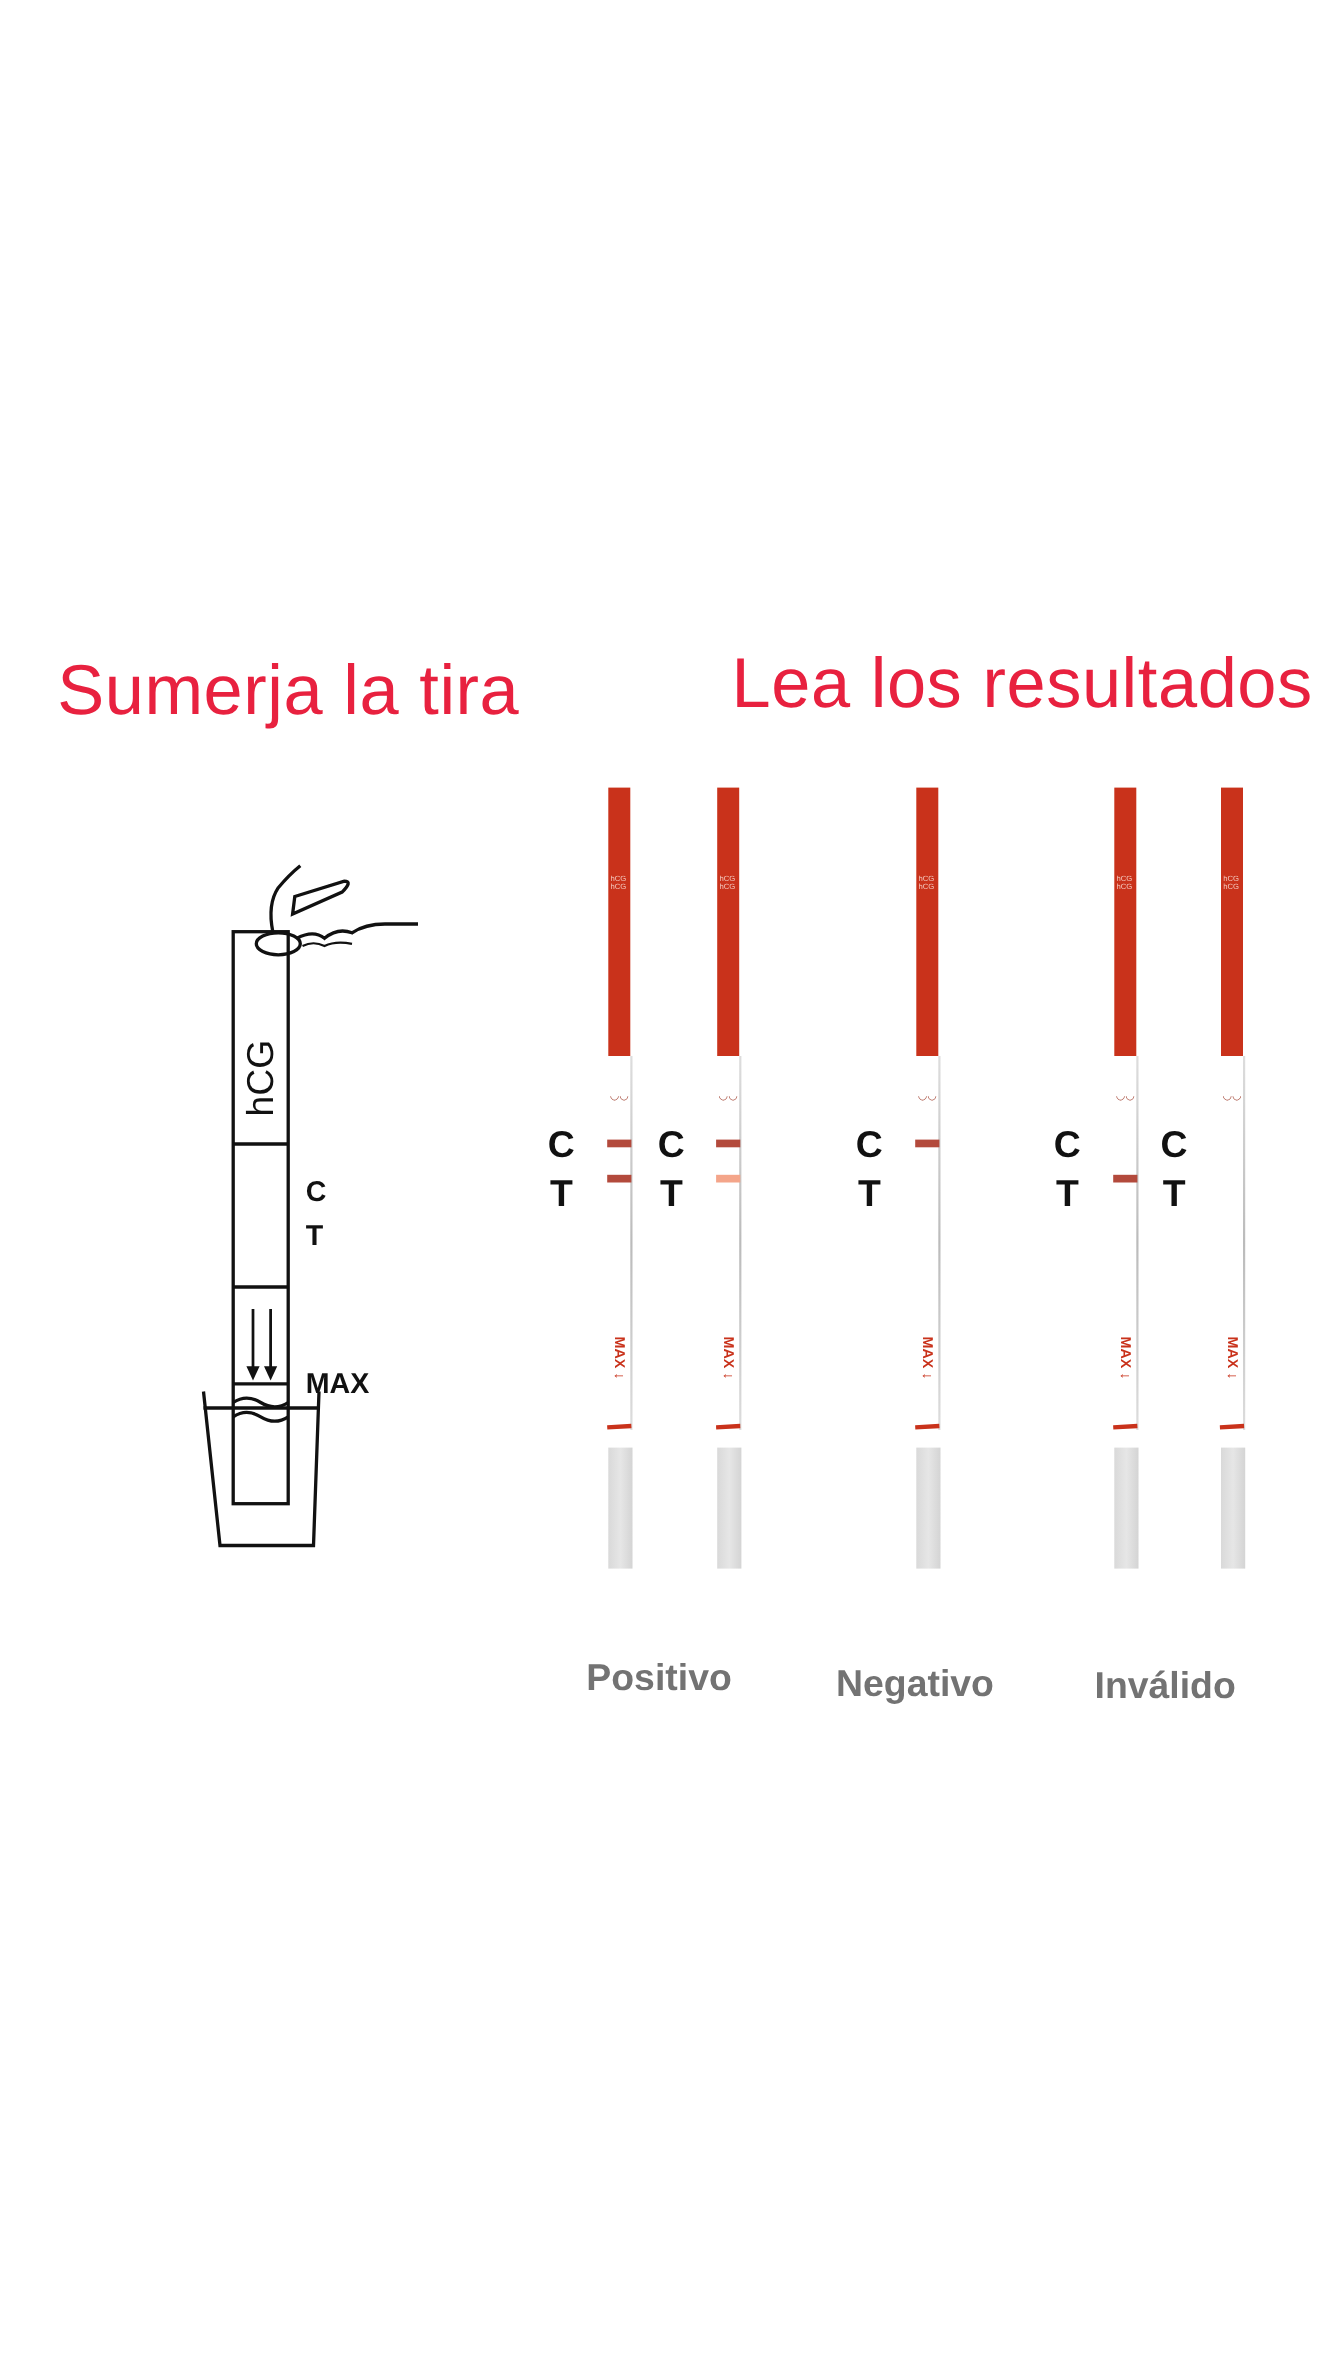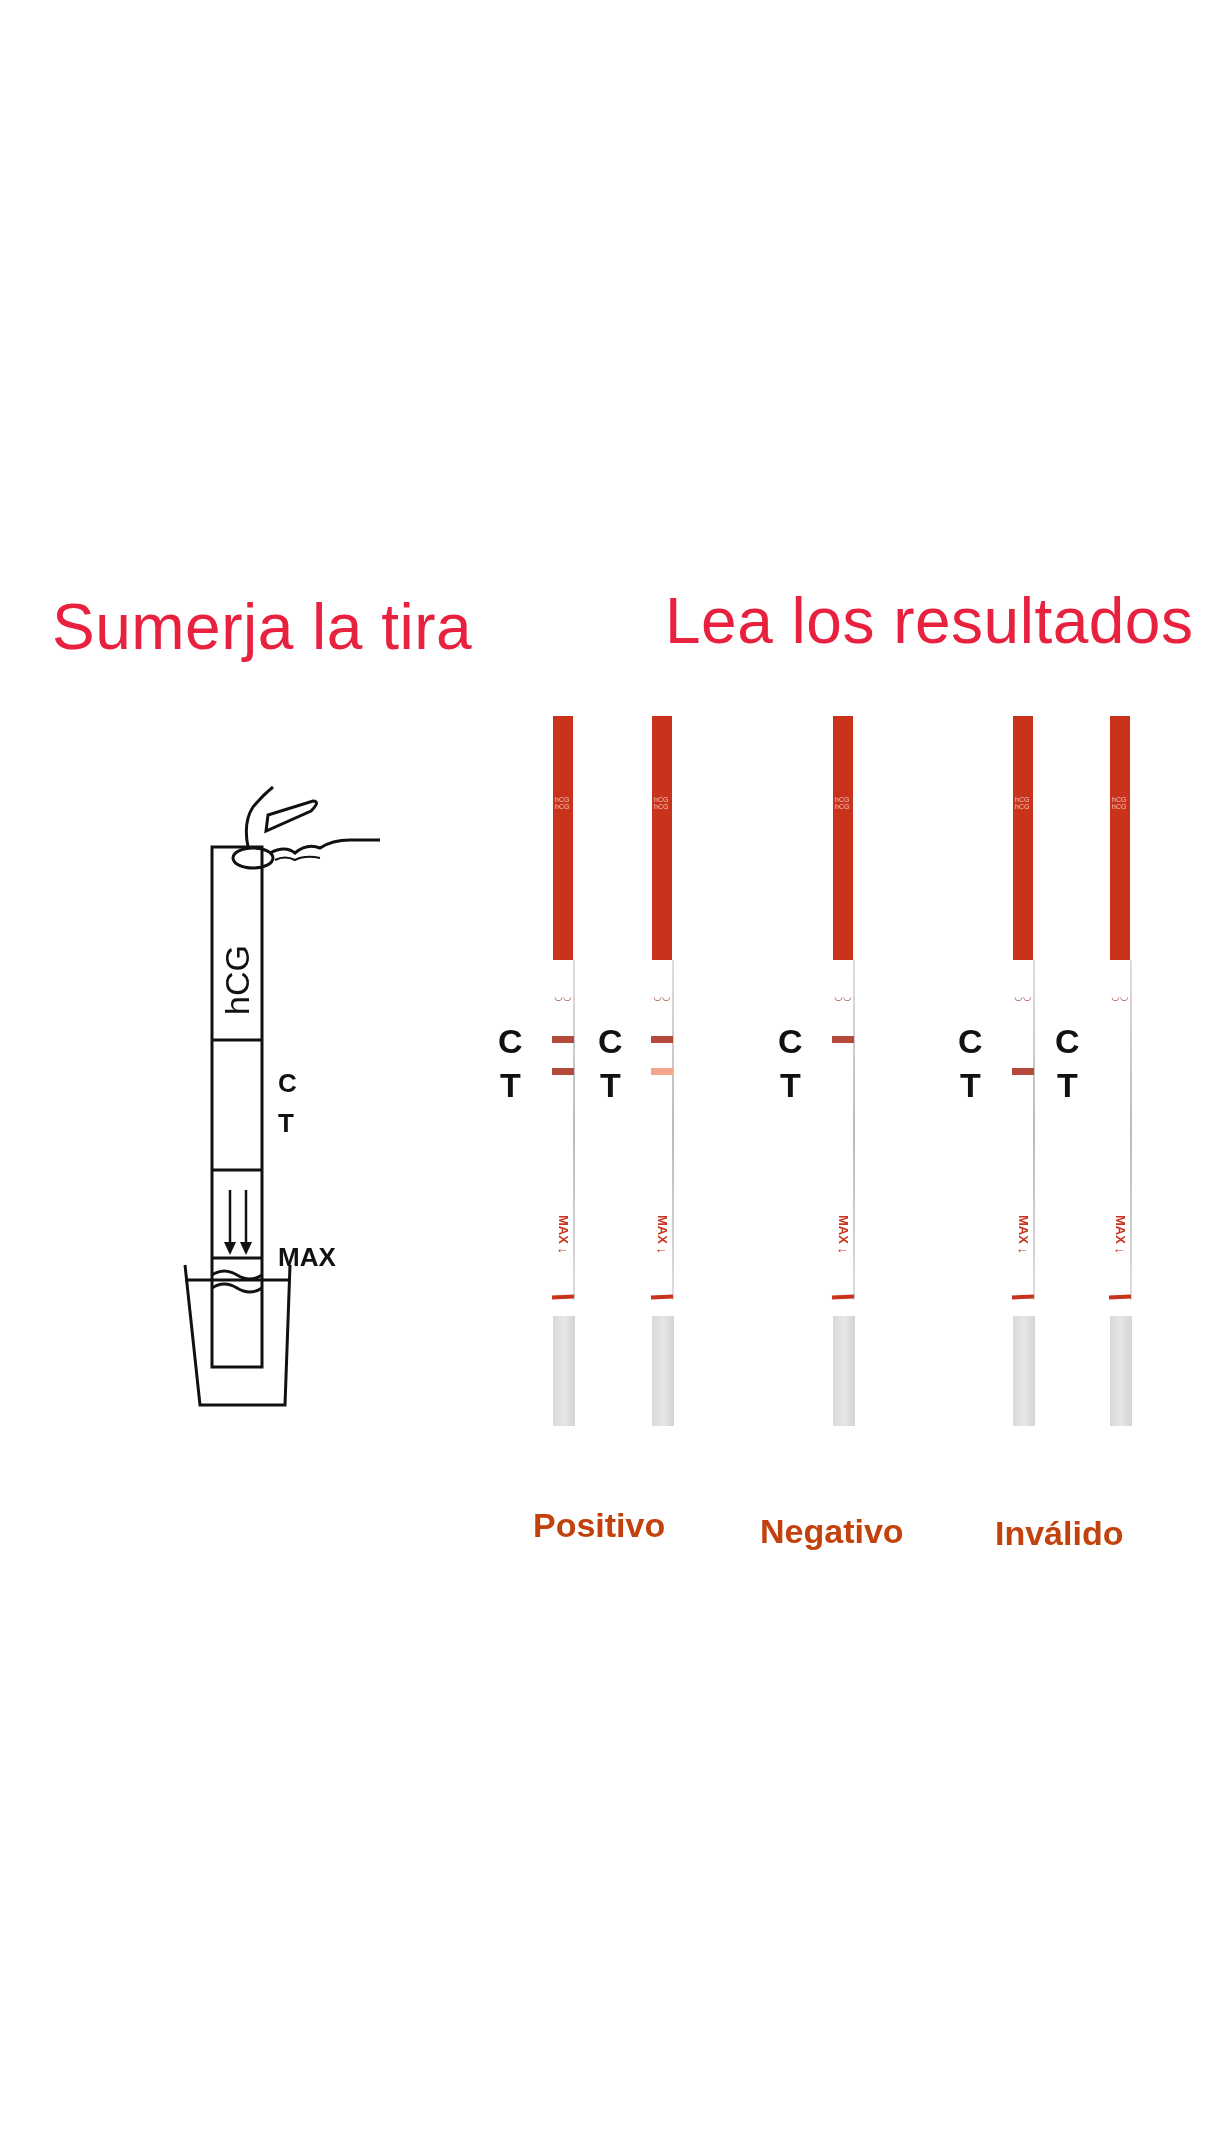--- a/index.html
+++ b/index.html
@@ -1,18 +1,18 @@
 <!DOCTYPE html>
 <html><head>
 <meta charset="utf-8">
 <style>
   html, body { margin:0; padding:0; }
   body { width:1206px; height:2144px; background:#ffffff; position:relative; overflow:hidden; font-family:"Liberation Sans", "DejaVu Sans", sans-serif; }
   .heading { position:absolute; color:#e8213f; font-weight:normal; font-size:64px; white-space:nowrap; letter-spacing:0.5px; }
-  .label { position:absolute; color:#c2410c; font-weight:bold; font-size:34px; white-space:nowrap; }
+  .label { position:absolute; color:#737373; font-weight:bold; font-size:34px; white-space:nowrap; }
   .ct { position:absolute; color:#111; font-weight:bold; font-size:34px; line-height:1; }
   .strip { position:absolute; width:20px; top:716px; height:710px; background:#ffffff; }
   .strip .red { position:absolute; left:0; top:0; width:20px; height:244px; background:#c9321b; }
   .strip .brand { position:absolute; left:2px; top:80px; width:16px; height:20px; color:#f4c9bf; font-size:7px; line-height:7px; overflow:hidden; }
   .strip .edge { position:absolute; right:-2px; top:244px; width:2px; height:340px; background:linear-gradient(#ddd,#bbb,#ddd); }
   .strip .wave { position:absolute; left:0; top:276px; width:20px; font-size:10px; color:#a04030; line-height:1; text-align:center; }
   .strip .cline, .strip .tline { position:absolute; left:-1px; width:22px; height:7px; }
   .strip .cline { top:320px; }
   .strip .tline { top:352px; }
   .strip .max { position:absolute; left:0; top:478px; width:20px; height:80px; color:#c9321b; font-size:13px; font-weight:bold; writing-mode:vertical-rl; text-align:center; line-height:20px; }

